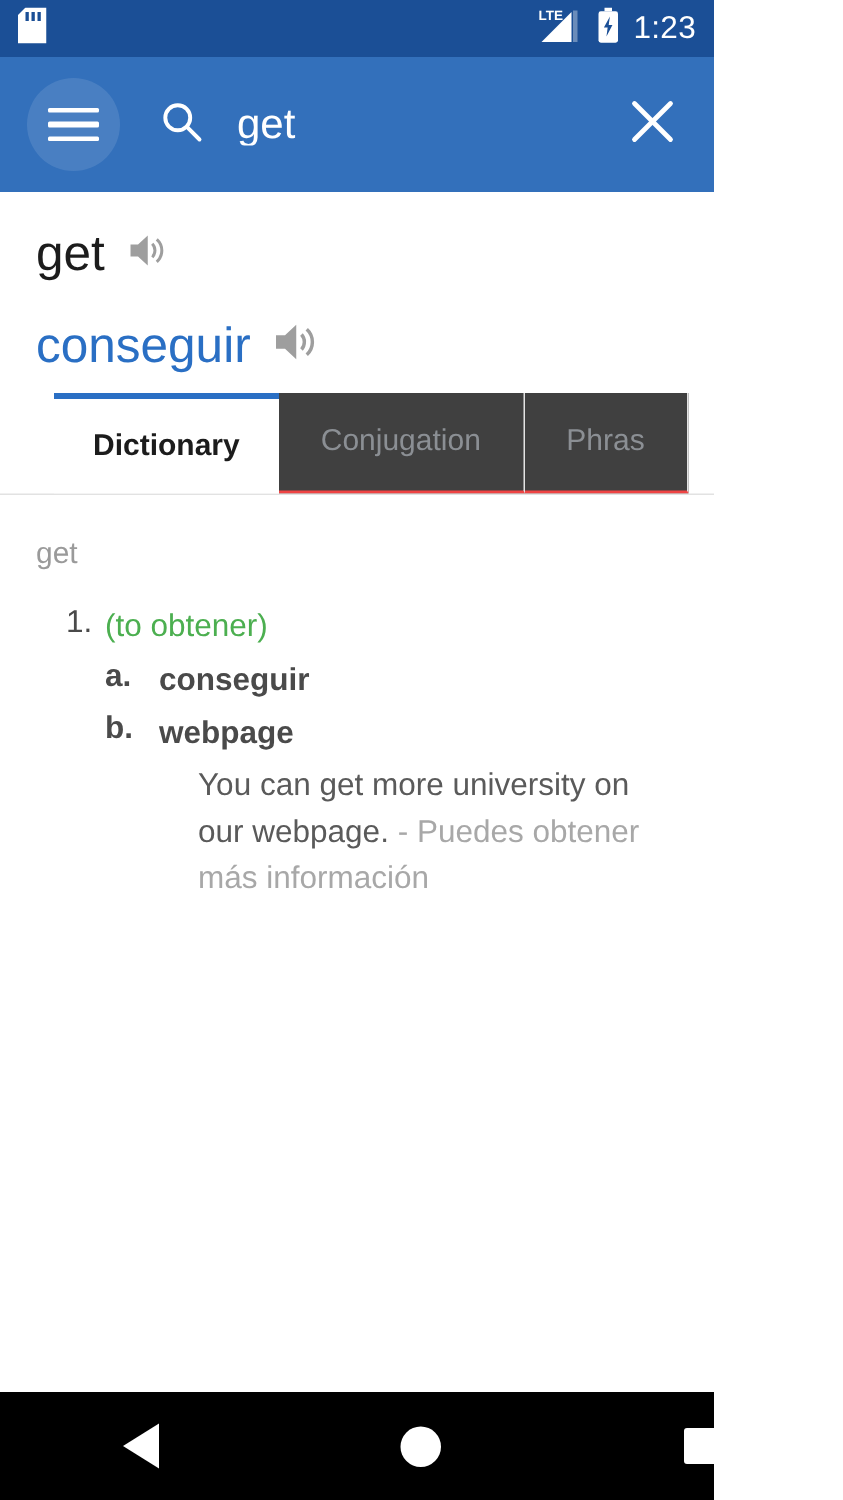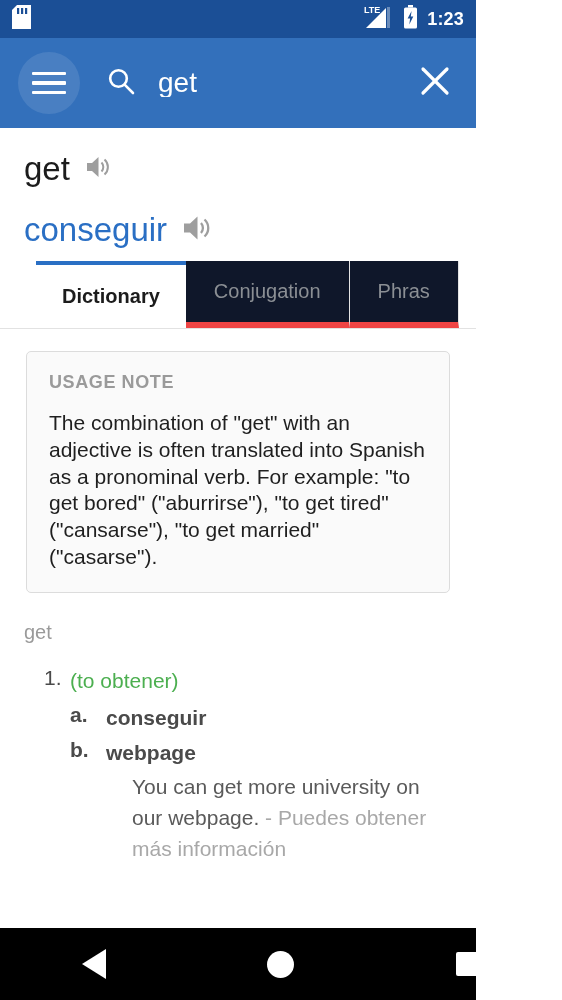--- a/index.html
+++ b/index.html
@@ -34,22 +34,22 @@
   .status-right {
     margin-left: auto;
     display: flex;
     align-items: center;
     gap: 9px;
   }
   .sd-icon { display: block; }
   .signal-icon { display: block; }
   .battery-icon { display: block; }
   .status-clock {
-    font-size: 18px;
-    font-weight: bold;
+    font-size: 21px;
+    font-weight: normal;
     letter-spacing: 0.2px;
     line-height: 1;
     padding-bottom: 1px;
   }
 
   
   .app-bar {
     height: 90px;
     background: #3370bb;
     display: flex;
@@ -144,23 +144,23 @@
     border-bottom: 1px solid #e2e2e2;
     overflow: hidden;
   }
   .tab {
     display: flex;
     align-items: center;
     justify-content: center;
     padding: 0 28px;
     font-size: 20px;
     color: #8b8f94;
-    background: #0f172a;
+    background: #404040;
     border-right: 1px solid #e4e4e4;
-    border-bottom: 6px solid #ef4444;
+    border-bottom: 2px solid #ef4444;
     white-space: nowrap;
     cursor: pointer;
     flex: 0 0 auto;
   }
   .tab.active {
     background: #ffffff;
     color: #1c1c1c;
     font-weight: bold;
     border-top: 4px solid #2a6fc4;
     border-bottom: none;
@@ -394,24 +394,20 @@
     <div class="tab">
       <span>Conjugation</span>
     </div>
     <div class="tab">
       <span>Phras</span>
     </div>
   </div>
 
   <div class="content">
 
-    <div class="usage-note">
-      <div class="usage-note-title">USAGE NOTE</div>
-      <div class="usage-note-body">The combination of "get" with an adjective is often translated into Spanish as a pronominal verb. For example: "to get bored" ("aburrirse"), "to get tired" ("cansarse"), "to get married" ("casarse").</div>
-    </div>
 
     <div class="entry-block">
       <div class="entry-word">get</div>
 
       <div class="sense-list">
         <div class="sense">
           <span class="sense-num">1.</span>
           <span class="sense-gloss">(to obtener)</span>
 
           <div class="subsense">

